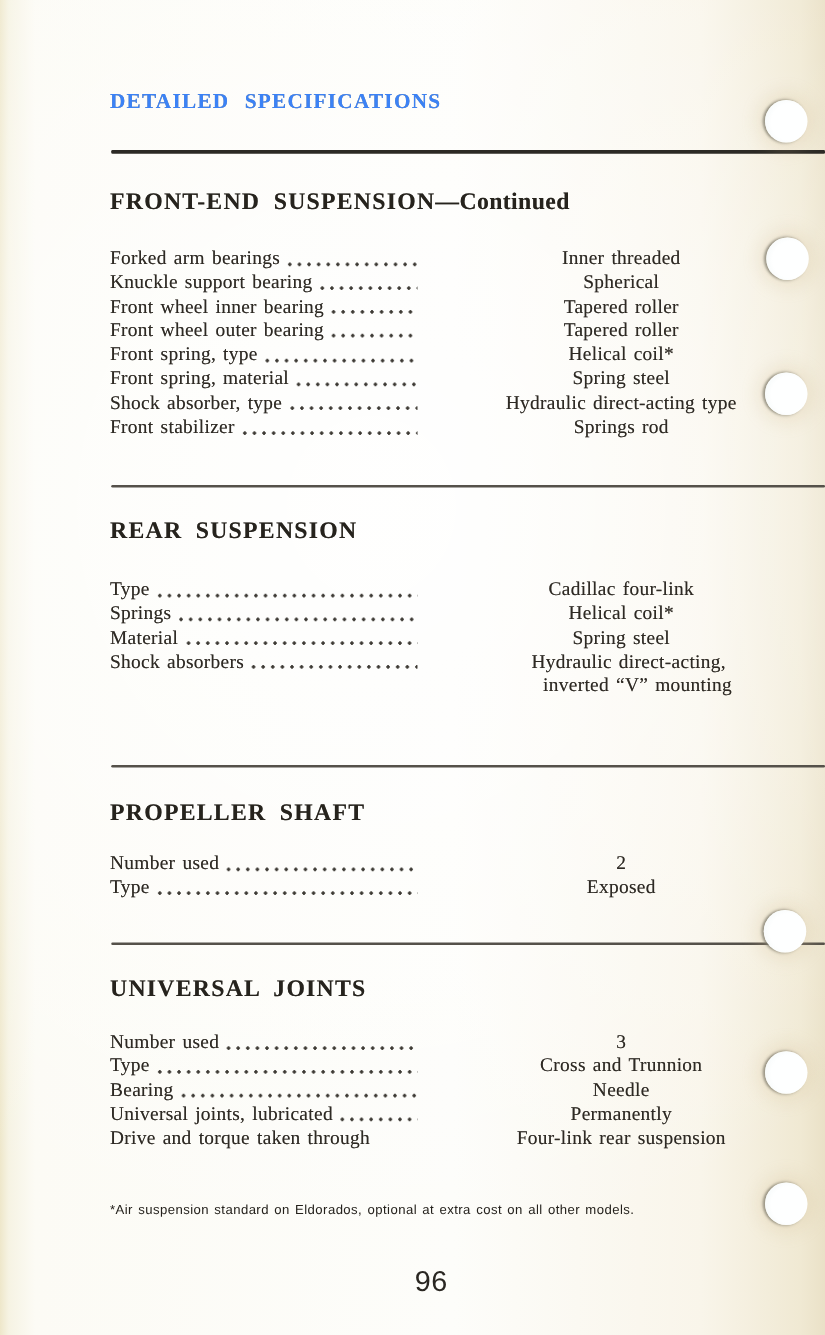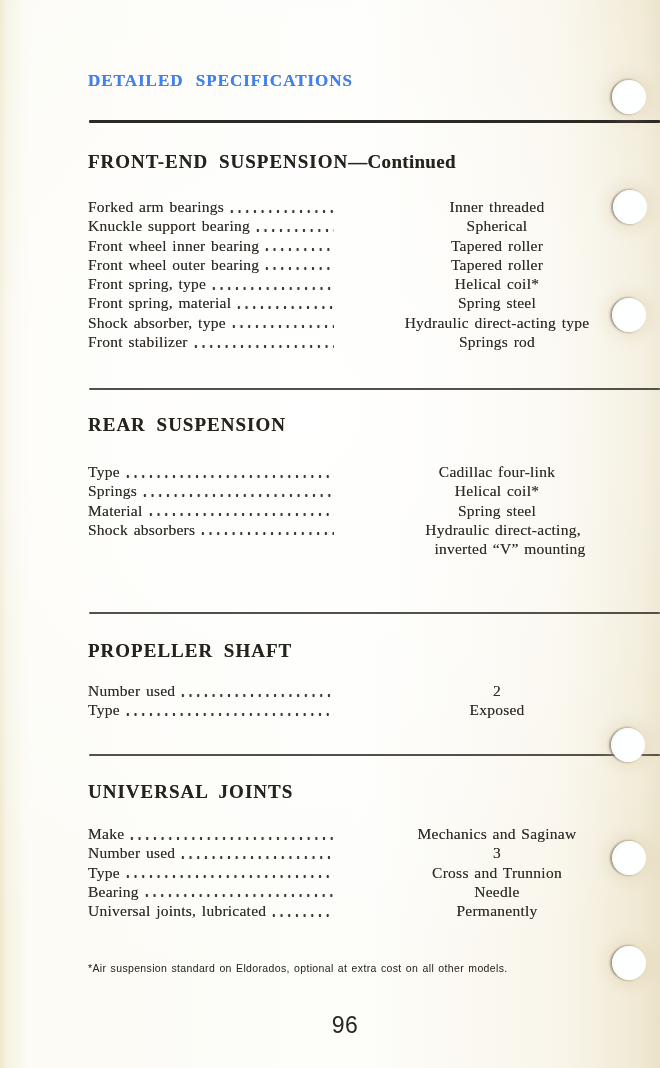--- a/index.html
+++ b/index.html
@@ -157,43 +157,43 @@
     <span class="dots"></span>
     <span class="value">Exposed</span>
   </div>
 </div>
 
 <div class="abs section-heading" style="left:88px;top:781px">
   <span>UNIVERSAL JOINTS</span>
 </div>
 <div class="spec-rows" style="top:824px">
   <div class="spec-row">
-    <span class="label">Make</span>
-    <span class="dots"></span>
-    <span class="value">Mechanics and Saginaw</span>
-  </div>
-  <div class="spec-row">
     <span class="label">Number used</span>
     <span class="dots"></span>
     <span class="value">3</span>
   </div>
   <div class="spec-row">
     <span class="label">Type</span>
     <span class="dots"></span>
     <span class="value">Cross and Trunnion</span>
   </div>
   <div class="spec-row">
     <span class="label">Bearing</span>
     <span class="dots"></span>
     <span class="value">Needle</span>
   </div>
   <div class="spec-row">
     <span class="label">Universal joints, lubricated</span>
     <span class="dots"></span>
     <span class="value">Permanently</span>
+  </div>
+  <div class="spec-row no-dots">
+    <span class="label">Drive and torque taken through</span>
+    <span class="dots"></span>
+    <span class="value">Four-link rear suspension</span>
   </div>
 </div>
 
 <div class="abs footnote">*Air suspension standard on Eldorados, optional at extra cost on all other models.</div>
 
 <div class="abs page-number">96</div>
 
 <div class="hole" style="left:612px;top:80px"></div>
 <div class="hole" style="left:613px;top:190px"></div>
 <div class="hole" style="left:612px;top:298px"></div>

